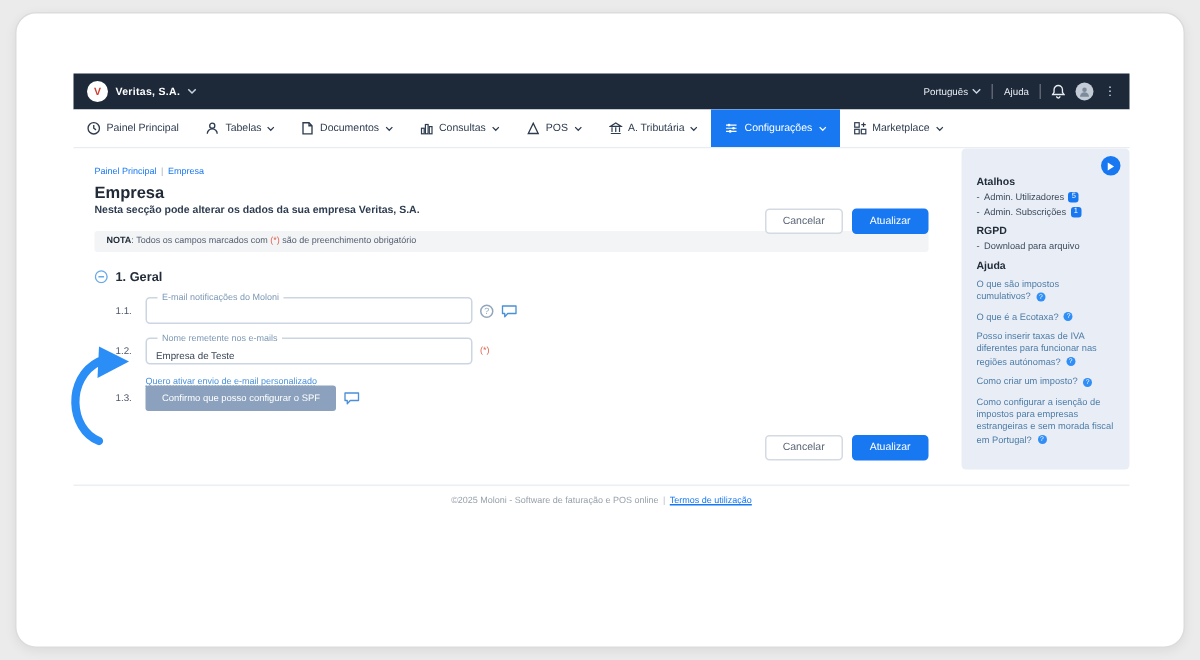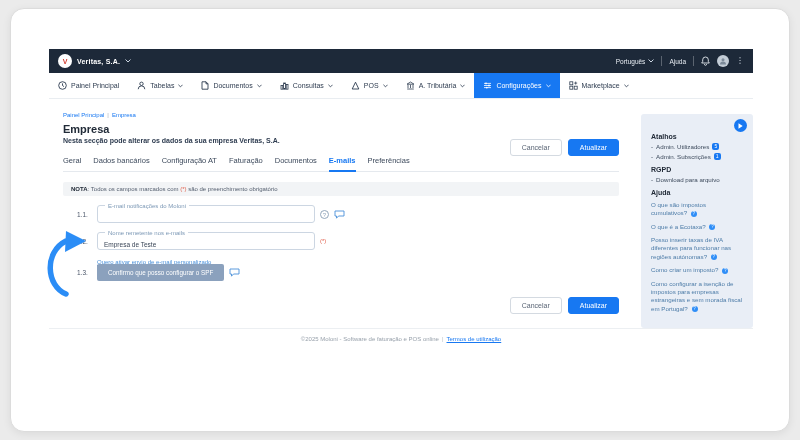--- a/index.html
+++ b/index.html
@@ -43,21 +43,21 @@
     display:flex; align-items:stretch;
   }
   .menu-item {
     display:flex; align-items:center; gap:4px; padding:0 9px;
     font-size:7px; color:#2e3c50; cursor:pointer; white-space:nowrap;
   }
   .menu-item.active { background:#1778f2; color:#fff; }
   .menu-item svg { flex:none; }
 
   
-  .content { display:flex; gap:8px; background:#fff; align-items:flex-end; min-height:224px; }
+  .content { display:flex; gap:8px; background:#fff; align-items:flex-start; min-height:224px; }
   .card { position:relative; width:584px; flex:none; padding-bottom:4px; }
 
   .breadcrumb { padding:13px 14px 0; font-size:6px; color:#1778f2; }
   .crumb-div { color:#a6afba; margin:0 3px; }
   .page-title { padding:5px 14px 0; font-size:11px; font-weight:bold; color:#212b38; }
   .page-subtitle { padding:2px 14px 0; font-size:7px; font-weight:bold; color:#2e3c50; }
 
   .tabs { margin:9px 14px 0; display:flex; gap:12px; border-bottom:1px solid #e5e9ee; }
   .tab { font-size:7.5px; color:#3d4a5c; padding:3px 0 5px; cursor:pointer; white-space:nowrap; }
   .tab.active { color:#1778f2; border-bottom:2px solid #1778f2; margin-bottom:-1px; font-weight:bold; }
@@ -236,34 +236,32 @@
           <span>Painel Principal</span><span class="crumb-div">|</span><span>Empresa</span>
         </div>
         <div class="page-title">Empresa</div>
         <div class="page-subtitle">Nesta secção pode alterar os dados da sua empresa Veritas, S.A.</div>
 
         <div class="top-actions">
           <button class="btn btn-cancel">Cancelar</button>
           <button class="btn btn-primary">Atualizar</button>
         </div>
 
-        <div class="tabs">
-          <span class="tab">Geral</span>
-          <span class="tab">Dados bancários</span>
-          <span class="tab">Configuração AT</span>
-          <span class="tab">Faturação</span>
-          <span class="tab">Documentos</span>
-          <span class="tab active">E-mails</span>
-          <span class="tab">Preferências</span>
-        </div>
 
         <div class="note">
           <b>NOTA</b><span>: Todos os campos marcados com </span><span class="req">(*)</span><span> são de preenchimento obrigatório</span>
         </div>
 
+        <div class="section-head">
+          <svg width="9" height="9" viewBox="0 0 9 9">
+              <circle cx="4.5" cy="4.5" r="3.9" fill="none" stroke="#6aa9e8" stroke-width="0.9"></circle>
+              <path d="M2.6 4.5 H6.4" stroke="#6aa9e8" stroke-width="0.9"></path>
+            </svg>
+          <span>1. Geral</span>
+        </div>
 
         <div class="field-row">
           <span class="field-num">1.1.</span>
           <div class="ffield">
             <span class="flabel">E-mail notificações do Moloni</span>
             <input type="text" value="" style="">
           </div>
           <span class="qicon">?</span>
           <svg width="11" height="9" viewBox="0 0 11 9">
               <path d="M1 1 h9 a0 0 0 0 1 0 0 v5 a0 0 0 0 1 0 0 h-5.5 L2.5 8.2 V6 H1 z" fill="none" stroke="#4a90d9" stroke-width="0.9" stroke-linejoin="round"></path>

